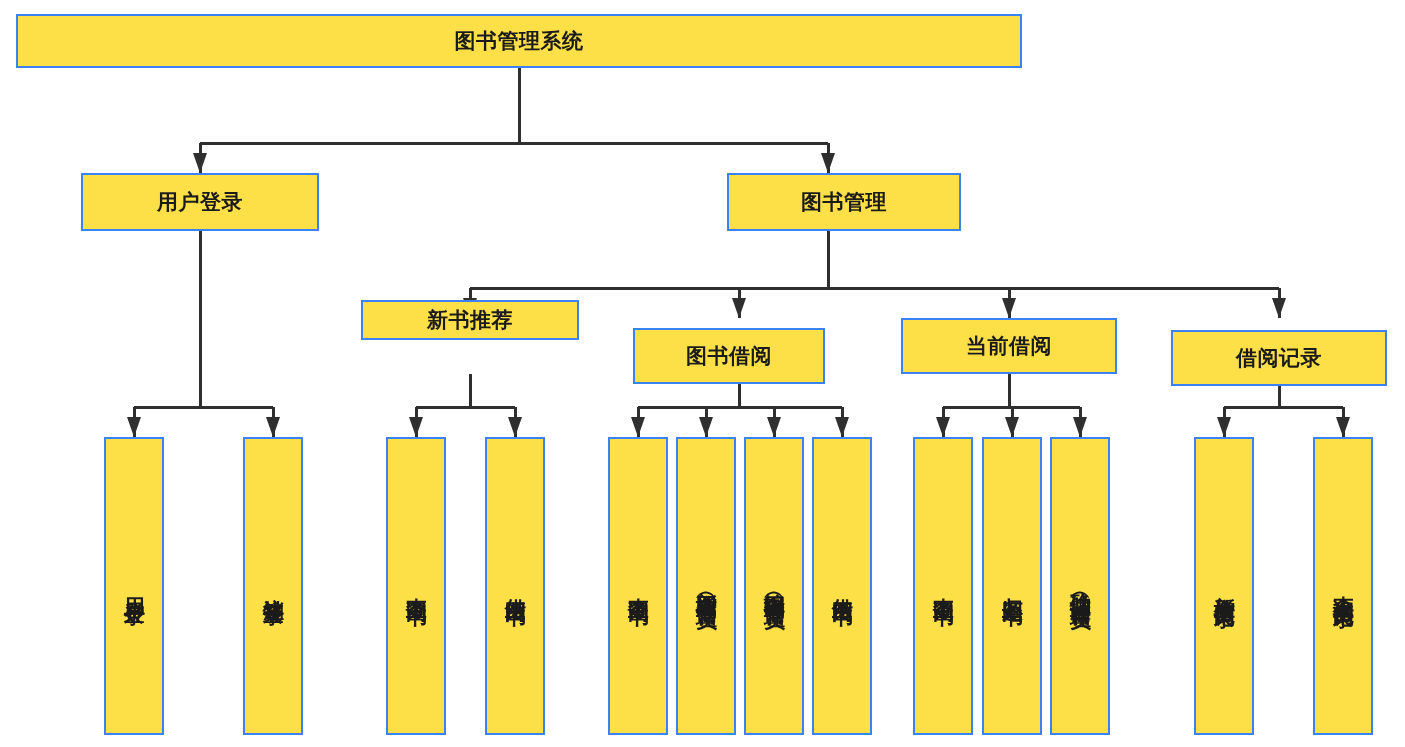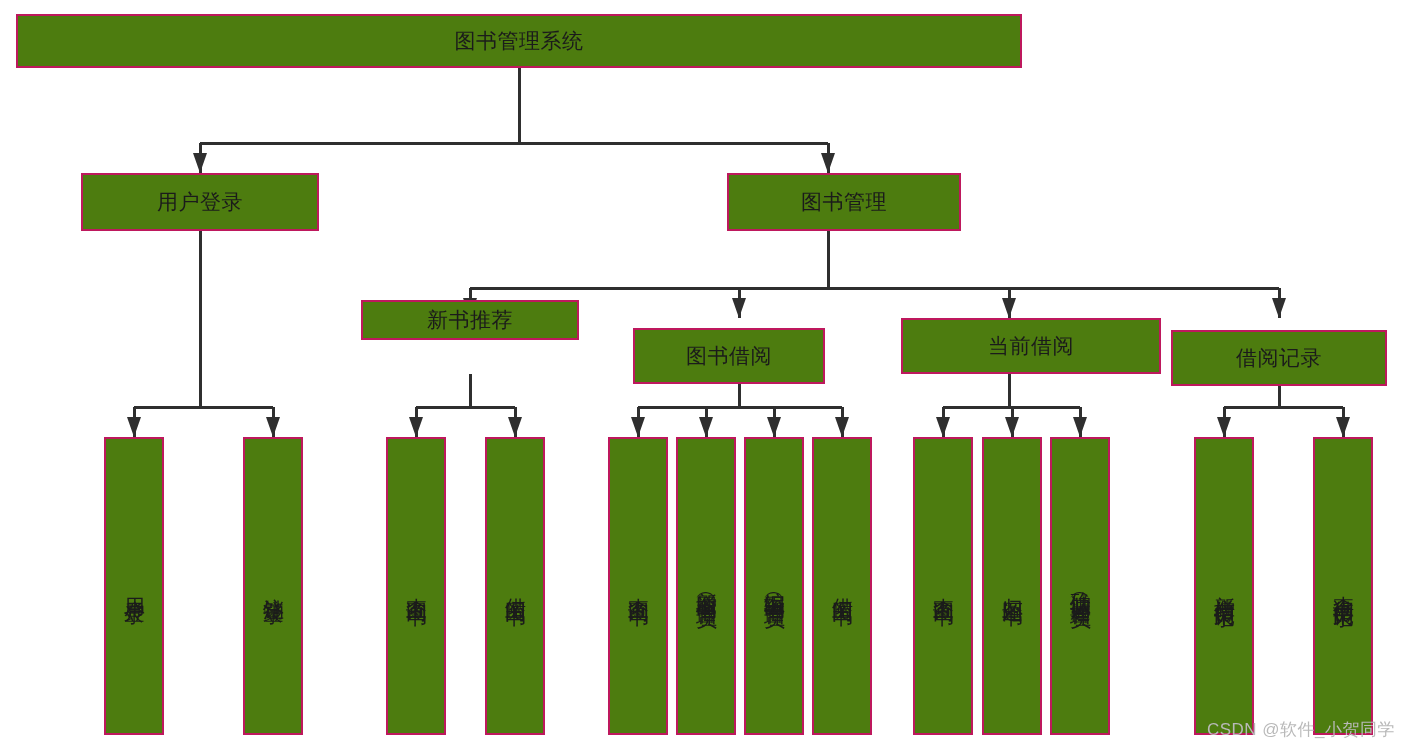--- a/index.html
+++ b/index.html
@@ -16,26 +16,27 @@
   }
   #diagram-root {
     position: relative;
     width: 1405px;
     height: 747px;
     background: #ffffff;
   }
   .node {
     position: absolute;
     box-sizing: border-box;
-    background: #4d7c0f;
-    border: 2px solid #be185d;
+    background: #fde047;
+    border: 2px solid #3b82f6;
     display: flex;
     align-items: center;
     justify-content: center;
     color: #1b1b1b;
+    font-weight: bold;
   }
   .node-label {
     display: block;
     text-align: center;
     line-height: 1.22;
     letter-spacing: 0.5px;
     color: #1b1b1b;
     white-space: nowrap;
   }
   .node.horizontal .node-label {
@@ -144,21 +145,21 @@
   </div>
 
   <div class="node horizontal" style="left: 361px; top: 300px; width: 218px; height: 40px;">
     <span class="node-label">新书推荐</span>
   </div>
 
   <div class="node horizontal" style="left: 633px; top: 328px; width: 192px; height: 56px;">
     <span class="node-label">图书借阅</span>
   </div>
 
-  <div class="node horizontal" style="left: 901px; top: 318px; width: 260px; height: 56px;">
+  <div class="node horizontal" style="left: 901px; top: 318px; width: 216px; height: 56px;">
     <span class="node-label">当前借阅</span>
   </div>
 
   <div class="node horizontal" style="left: 1171px; top: 318px; width: 216px; height: 56px; margin-top: 12px;">
     <span class="node-label">借阅记录</span>
   </div>
 
   <div class="node vertical" style="left: 104px; top: 437px; width: 60px; height: 298px;">
     <span class="node-label">用户登录</span>
   </div>
@@ -204,15 +205,14 @@
   </div>
 
   <div class="node vertical" style="left: 1194px; top: 437px; width: 60px; height: 298px;">
     <span class="node-label">新增借阅记录</span>
   </div>
 
   <div class="node vertical" style="left: 1313px; top: 437px; width: 60px; height: 298px;">
     <span class="node-label">查询借阅记录</span>
   </div>
 
-  <div id="watermark">CSDN @软件_小贺同学</div>
 
 </div>
 
 </body></html>

